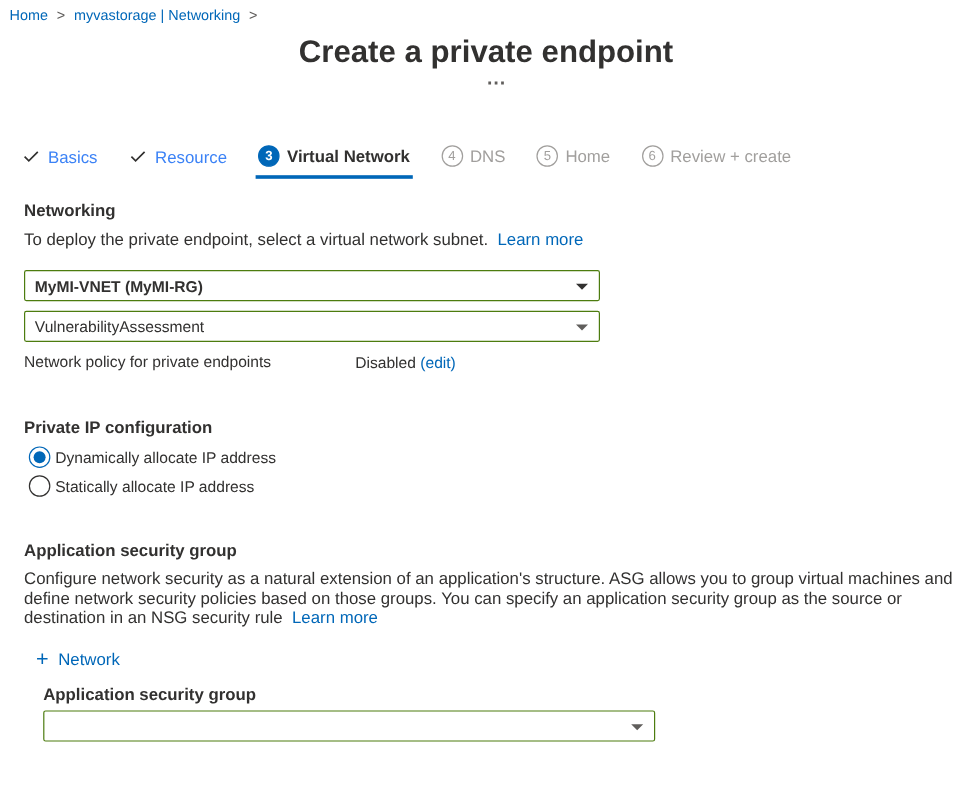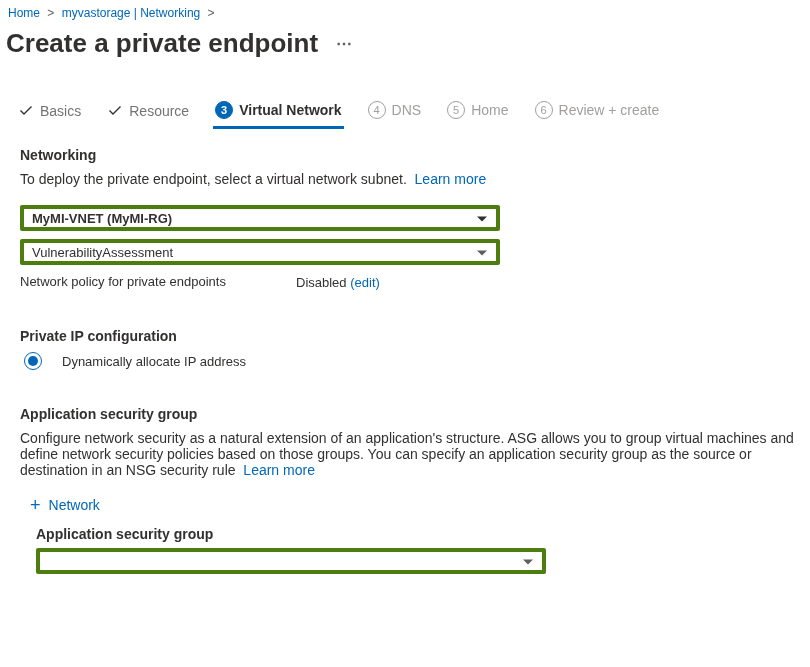--- a/index.html
+++ b/index.html
@@ -12,34 +12,34 @@
     width: 810px;
     background: #fff;
   }
   a.link { color: #0067b8; text-decoration: none; cursor: pointer; }
 
   
   .breadcrumb { font-size: 12px; padding: 2px 0 2px 2px; }
   .breadcrumb .sep { color: #605e5c; margin: 0 4px; }
 
   
-  h1.page-title { font-size: 26px; font-weight: 600; margin: 6px 0 4px 0; display:flex; align-items:center; }
+  h1.page-title { font-size: 26px; font-weight: 600; margin: 6px 0 4px 0; display:flex; align-items:center;flex-direction:column; }
   .more-dots { font-size:16px; letter-spacing:1px; color:#605e5c; margin-left:18px; cursor:pointer; }
 
   
   .tabs { display:flex; align-items:flex-end; gap: 22px; margin-top: 36px; border-bottom: none; padding-left:10px;}
   .tab { display:flex; align-items:center; gap:6px; padding: 6px 2px 10px 2px; font-size:14px; color:#323130; cursor:pointer; }
   .tab .step-num {
     display:inline-flex; align-items:center; justify-content:center;
     width:18px; height:18px; border-radius:50%;
     border:1px solid #8a8886; color:#8a8886; font-size:11px;
   }
   .tab .check { display:none; }
   .tab.done .check { display:inline-block; }
-  .tab.done { color:#737373; }
+  .tab.done { color:#3b82f6; }
   .tab.active { color:#323130; font-weight:600; border-bottom:3px solid #0067b8; padding-bottom:7px;}
   .tab.active .step-num { background:#0067b8; border-color:#0067b8; color:#fff; }
   .tab.future { color:#a19f9d; }
   .tab.future .step-num { border-color:#a19f9d; color:#a19f9d; }
 
   .content { padding: 18px 10px 0 14px; }
 
   h3.section { font-size:14px; font-weight:600; margin: 0 0 8px 0; }
   .desc { font-size:14px; color:#323130; margin-bottom:18px; }
 
@@ -50,36 +50,36 @@
   .info-icon {
     display:inline-flex; align-items:center; justify-content:center;
     width:13px; height:13px; border:1px solid #605e5c; border-radius:50%;
     font-size:9px; color:#605e5c; margin-left:4px; font-style: normal;
   }
   .highlight { background:#ffff00; padding:2px 3px; }
   .field-col { flex:1; max-width: 480px; }
 
   
   .select {
-    width:100%; border:4px solid #4d7c0f; border-radius:2px;
+    width:100%; border:1px solid #4d7c0f; border-radius:2px;
     background:#fff; padding:4px 28px 4px 8px; font-size:13px;
     position:relative; cursor:pointer; height:26px; display:flex; align-items:center;
   }
   .select.bold { font-weight:600; }
   .select::after {
     content:''; position:absolute; right:9px; top:50%; transform:translateY(-30%);
     border-left:5px solid transparent; border-right:5px solid transparent;
     border-top:5px solid #323130;
   }
   .select.thin::after { border-top-color:#605e5c; }
 
   .static-val { font-size:13px; padding-top:2px; }
 
   
-  .radio-row { display:flex; align-items:center; gap:20px; margin:6px 0 6px 4px; cursor:pointer;}
+  .radio-row { display:flex; align-items:center; gap:4px; margin:6px 0 6px 4px; cursor:pointer;}
   .radio {
     width:18px; height:18px; border-radius:50%; border:1px solid #323130;
     display:inline-flex; align-items:center; justify-content:center;
   }
   .radio.checked { border-color:#0067b8; }
   .radio.checked::after { content:''; width:10px; height:10px; border-radius:50%; background:#0067b8; }
 
   
   .create-btn { display:flex; align-items:center; gap:8px; color:#0067b8; cursor:pointer; font-size:14px; margin:6px 0 8px 10px;}
   .plus { font-size:18px; font-weight:300; color:#0067b8; line-height:1;}
@@ -172,20 +172,24 @@
   </div>
 
   <div class="spacer-lg"></div>
 
   <h3 class="section">Private IP configuration</h3>
 
   <div class="radio-row">
     <span class="radio checked"></span>
     <span>Dynamically allocate IP address</span>
   </div>
+  <div class="radio-row">
+    <span class="radio"></span>
+    <span>Statically allocate IP address</span>
+  </div>
 
   <div class="spacer-lg"></div>
 
   <h3 class="section">Application security group</h3>
   <div class="desc">
     <span>Configure network security as a natural extension of an application's structure. ASG allows you to group virtual machines and define network security policies based on those groups. You can specify an application security group as the source or destination in an NSG security rule</span>&nbsp;
     <a class="link">Learn more</a>
   </div>
 
   <div class="create-btn">

